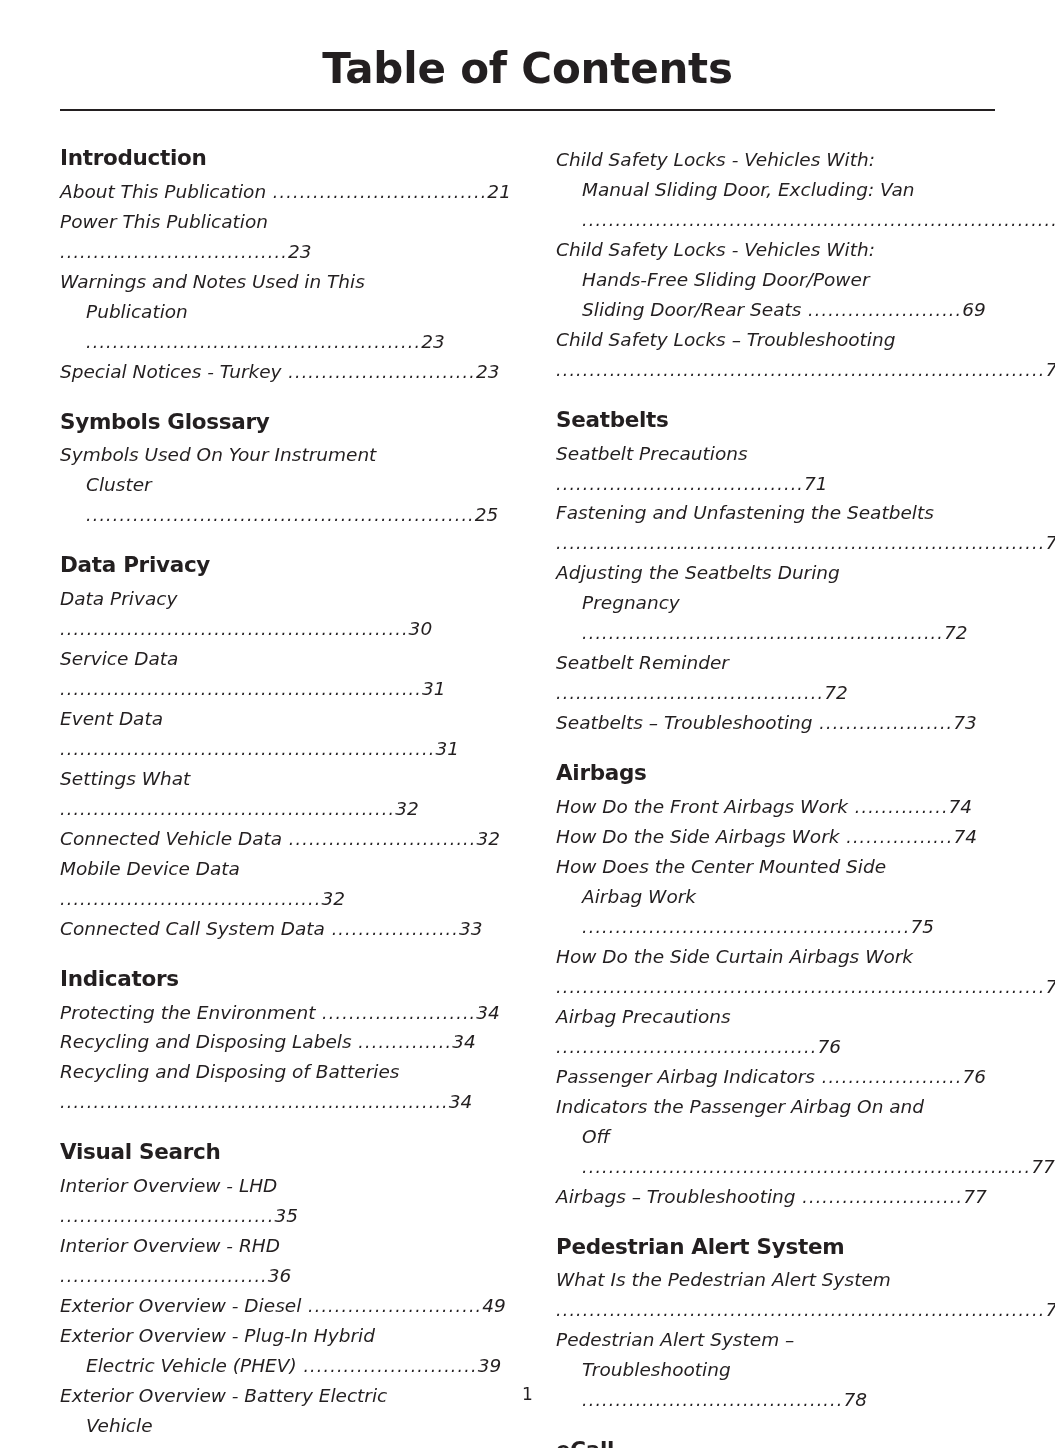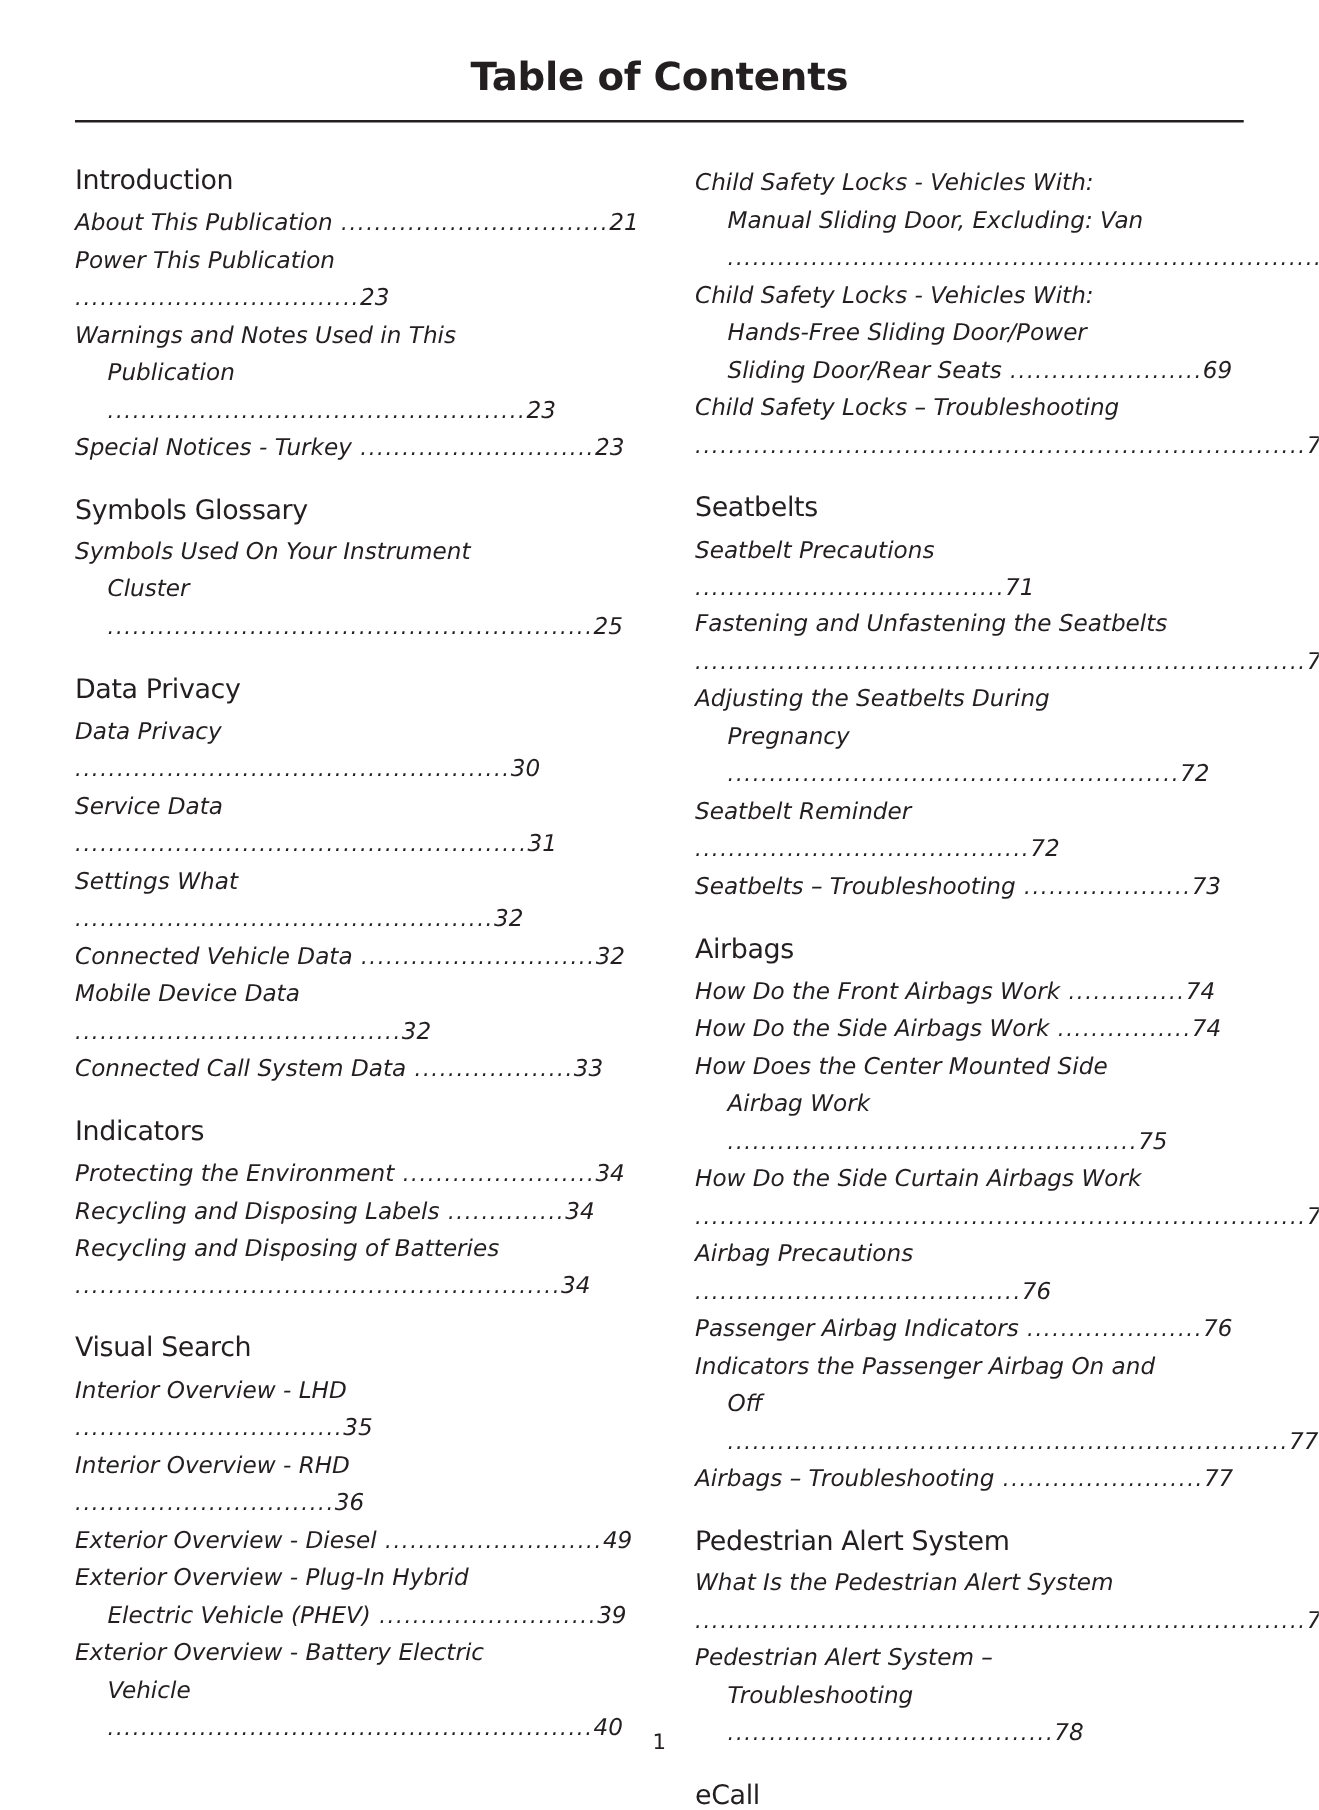--- a/index.html
+++ b/index.html
@@ -17,21 +17,21 @@
   }
   .page {
     width: 1055px;
     height: 1448px;
     box-sizing: border-box;
     padding: 44px 60px 0 60px;
     position: relative;
   }
   .page-title {
     text-align: center;
-    font-size: 31px;
+    font-size: 42px;
     font-weight: bold;
     letter-spacing: -0.2px;
     margin: 0;
     padding-bottom: 16px;
     font-family: "DejaVu Sans", sans-serif;
   }
   .title-rule {
     border: none;
     border-top: 2px solid #231f20;
     margin: 0 0 34px 0;
@@ -46,21 +46,21 @@
     flex: 0 0 452px;
   }
   .section {
     margin-bottom: 22px;
   }
   .section:last-child {
     margin-bottom: 0;
   }
   .section-heading {
     font-size: 21.5px;
-    font-weight: normal;
+    font-weight: bold;
     letter-spacing: -0.3px;
     margin: 0 0 6px 0;
     line-height: 1.2;
   }
   .entry {
     font-size: 18.5px;
     line-height: 1.62;
     margin: 0;
     position: relative;
     font-style: italic;
@@ -105,20 +105,21 @@
           <div class="entry"><span class="txt">Special Notices - Turkey</span><span class="leader"> ............................</span><span class="pg">23</span></div>
         </div>
         <div class="section">
           <div class="section-heading">Symbols Glossary</div>
           <div class="entry"><span class="txt">Symbols Used On Your Instrument</span><span class="cont">Cluster<span class="leader"> ..........................................................</span><span class="pg">25</span></span></div>
         </div>
         <div class="section">
           <div class="section-heading">Data Privacy</div>
           <div class="entry"><span class="txt">Data Privacy</span><span class="leader"> ....................................................</span><span class="pg">30</span></div>
           <div class="entry"><span class="txt">Service Data</span><span class="leader"> ......................................................</span><span class="pg">31</span></div>
+          <div class="entry"><span class="txt">Event Data</span><span class="leader"> ........................................................</span><span class="pg">31</span></div>
           <div class="entry"><span class="txt">Settings What</span><span class="leader"> ..................................................</span><span class="pg">32</span></div>
           <div class="entry"><span class="txt">Connected Vehicle Data</span><span class="leader"> ............................</span><span class="pg">32</span></div>
           <div class="entry"><span class="txt">Mobile Device Data</span><span class="leader"> .......................................</span><span class="pg">32</span></div>
           <div class="entry"><span class="txt">Connected Call System Data</span><span class="leader"> ...................</span><span class="pg">33</span></div>
         </div>
         <div class="section">
           <div class="section-heading">Indicators</div>
           <div class="entry"><span class="txt">Protecting the Environment</span><span class="leader"> .......................</span><span class="pg">34</span></div>
           <div class="entry"><span class="txt">Recycling and Disposing Labels</span><span class="leader"> ..............</span><span class="pg">34</span></div>
           <div class="entry"><span class="txt">Recycling and Disposing of Batteries</span><span class="leader"> ..........................................................</span><span class="pg">34</span></div>

